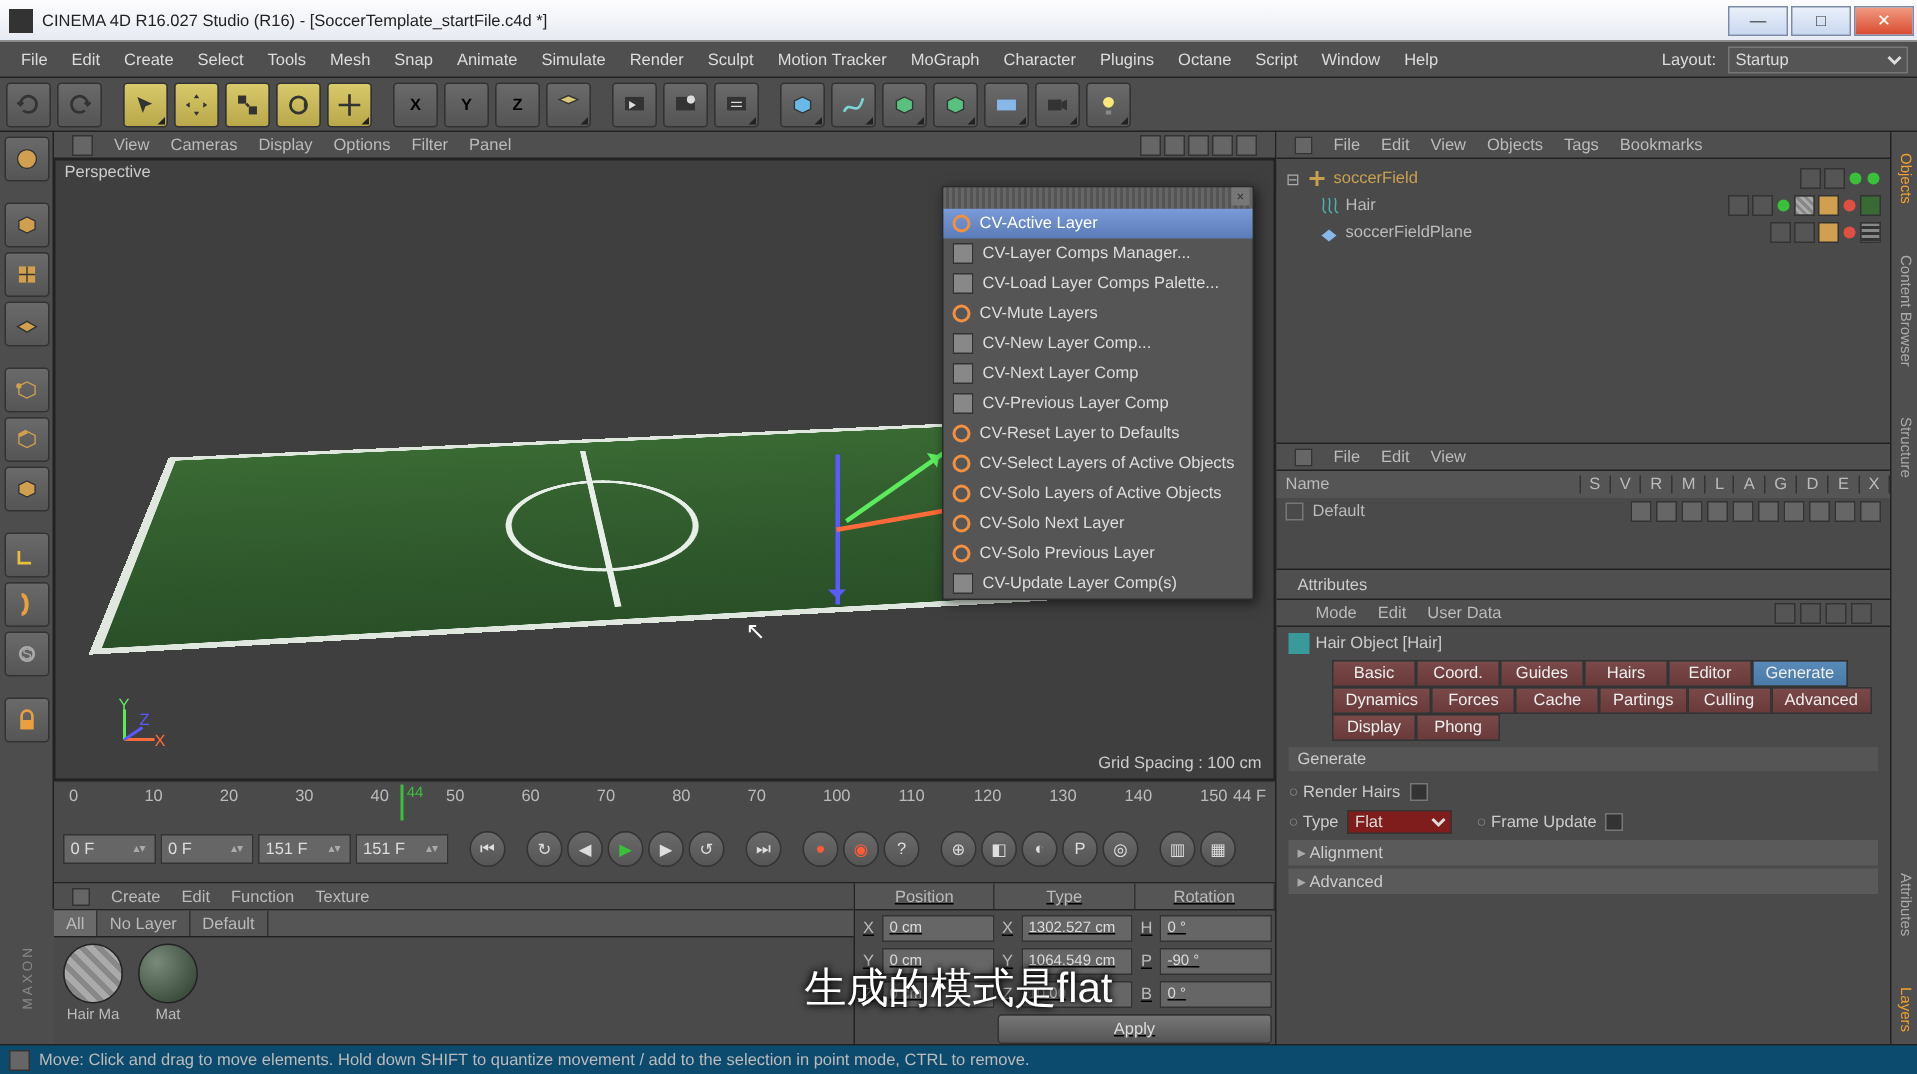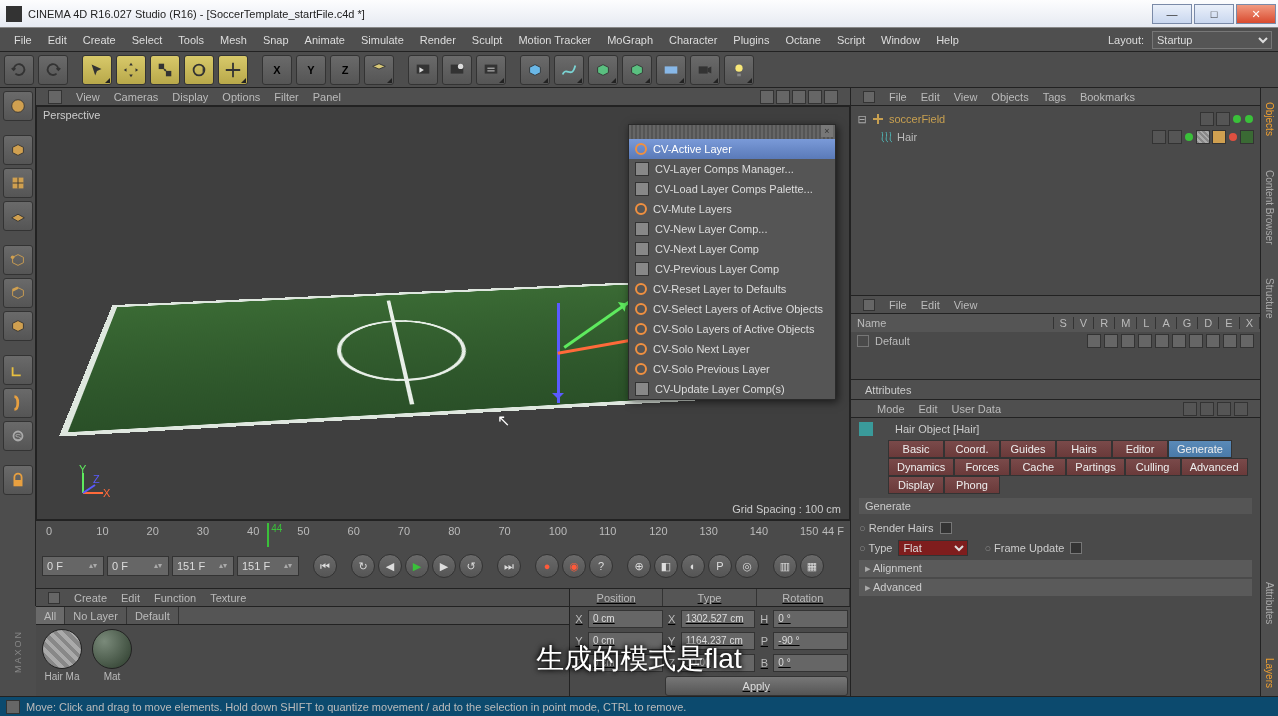--- a/index.html
+++ b/index.html
@@ -78,21 +78,21 @@
 .layerhead { display: flex; background: #555; height: 18px; align-items: center; color: #bbb; }
 .layerhead div { padding: 0 6px; border-right: 1px solid #333; }
 .layerrow { display: flex; align-items: center; height: 18px; padding: 0 6px; color: #bbb; gap: 6px; }
 .layerrow .ck { width: 12px; height: 12px; border: 1px solid #777; }
 .layerrow .icons { margin-left: auto; display: flex; gap: 3px; }
 .layerrow .icons .i { width: 14px; height: 14px; background: #666; border: 1px solid #333; }
 .attrtitle { height: 20px; background: #4f4f4f; color: #ccc; padding: 0 8px; display: flex; align-items: center; border-bottom: 1px solid #222; }
 .attrmenu { height: 18px; background: #4f4f4f; display:flex; align-items:center; gap: 14px; padding: 0 12px; color: #bbb; border-bottom: 1px solid #222; }
 .attrmenu .rightarr { margin-left: auto; display: flex; gap: 3px; }
 .attrmenu .rightarr .ar { width: 14px; height: 14px; background:#555; border:1px solid #333; }
-.attrlabel { height: 22px; display: flex; align-items: center; padding: 0 8px; color: #ccc; gap: 22px; }
+.attrlabel { height: 22px; display: flex; align-items: center; padding: 0 8px; color: #ccc; gap: 4px; }
 .attrlabel .hairicon { width: 14px; height: 14px; background: #3a9a9a; }
 .tabs { display: flex; flex-wrap: wrap; padding-left: 37px; }
 .tabs .tab { height: 18px; min-width: 56px; padding: 0 8px; background: linear-gradient(#7a4a4a,#6a3a3a); color: #eee; border: 1px solid #333; display: flex; align-items: center; justify-content: center; }
 .tabs .tab.active { background: linear-gradient(#5a8ab8,#4a7aa8); }
 .gensection { padding: 4px 8px; color: #ccc; }
 .genhead { background: #555; padding: 2px 6px; margin-bottom: 4px; }
 .genrow { display: flex; align-items: center; height: 20px; gap: 6px; }
 .genrow .lbl::before { content: "○ "; color: #888; }
 .genrow select { background: #7f1d1d; color: #ddd; border: 1px solid #333; height: 16px; font-size: 11px; width: 70px; }
 .genrow .chk { width: 12px; height: 12px; border: 1px solid #777; background: #333; }
@@ -524,20 +524,33 @@
           </svg>
         <span>Hair</span>
         <div class="treeflags">
             <div class="f" style="background:#555"></div>
             <div class="f" style="background:#555"></div>
             <div class="dot" style="background:#3ac03a"></div>
             <div class="f" style="background:repeating-linear-gradient(45deg,#888,#888 2px,#aaa 2px,#aaa 4px)"></div>
             <div class="f" style="background:#d0a050"></div>
             <div class="dot" style="background:#e05040"></div>
             <div class="f" style="background:#3a6a34"></div>
+          </div>
+      </div>
+      <div class="treerow" style="padding-left:22px">
+        <svg class="objicon" viewBox="0 0 14 14">
+            <path d="M2 9l5-4 5 4-5 4z" fill="#88b8e8"></path>
+          </svg>
+        <span>soccerFieldPlane</span>
+        <div class="treeflags">
+            <div class="f" style="background:#555"></div>
+            <div class="f" style="background:#555"></div>
+            <div class="f" style="background:#d0a050"></div>
+            <div class="dot" style="background:#e05040"></div>
+            <div class="f" style="background:repeating-linear-gradient(0deg,#333,#333 2px,#888 2px,#888 4px)"></div>
           </div>
       </div>
     </div>
   </div>
 
   <div class="panel-menubar">
     <div class="toggle"></div>
     <span>File</span>
     <span>Edit</span>
     <span>View</span>
@@ -728,21 +741,21 @@
     <div class="coordgrid">
       <div class="cl">X</div>
         <div class="cv">0 cm</div>
       <div class="cl">X</div>
         <div class="cv">1302.527 cm</div>
       <div class="cl">H</div>
         <div class="cv">0 °</div>
       <div class="cl">Y</div>
         <div class="cv">0 cm</div>
       <div class="cl">Y</div>
-        <div class="cv">1164.237 cm</div>
+        <div class="cv">1064.549 cm</div>
       <div class="cl">P</div>
         <div class="cv">-90 °</div>
       <div class="cl">Z</div>
         <div class="cv">0 cm</div>
       <div class="cl">Z</div>
         <div class="cv">10.00</div>
       <div class="cl">B</div>
         <div class="cv">0 °</div>
       <div></div>
         <div></div>

